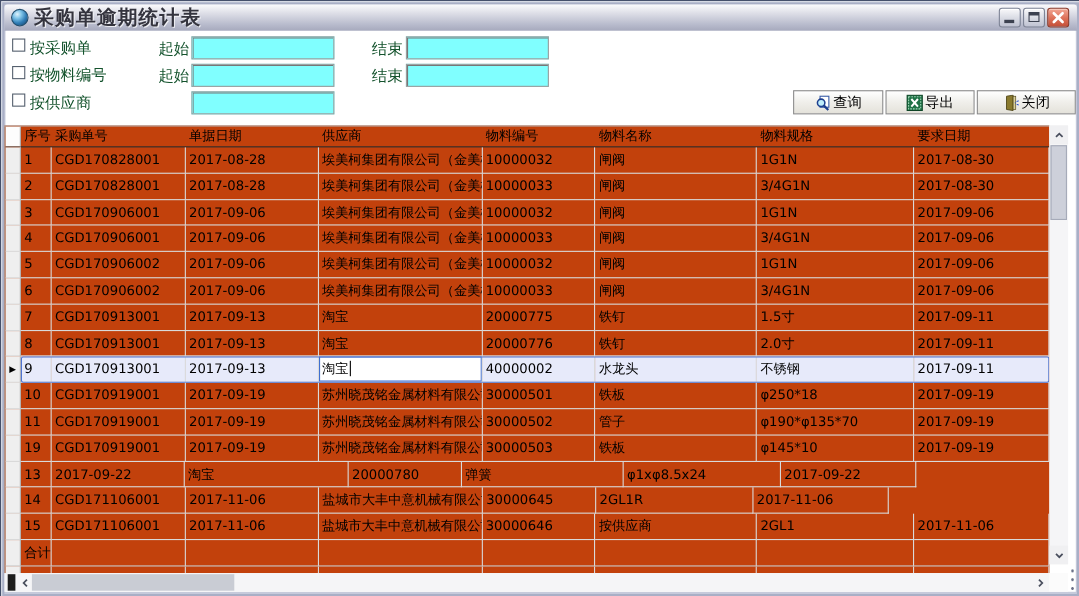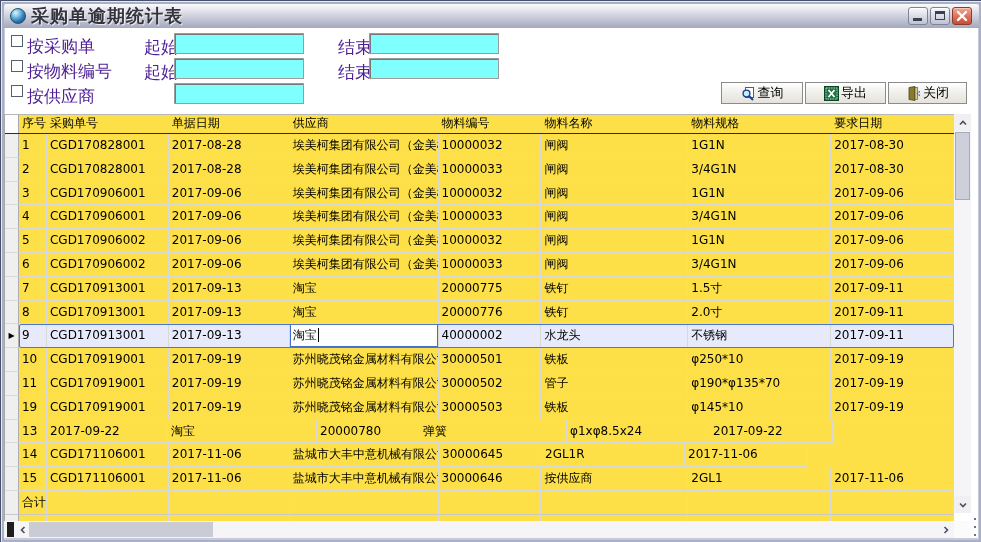--- a/index.html
+++ b/index.html
@@ -17,31 +17,31 @@
   .winbtns{position:absolute;right:7px;top:3px;display:flex;gap:2px;}
   .wbtn{width:20px;height:18px;border-radius:3px;border:1px solid #7e8496;box-sizing:border-box;
         background:linear-gradient(180deg,#f9f9fb 0%,#d8dae3 55%,#bfc2d2 100%);
         box-shadow:inset 0 1px 0 #fff;position:relative;cursor:default;}
   .wbtn.close{background:linear-gradient(180deg,#f2a795 0%,#dd6f57 55%,#c34f39 100%);
               border-color:#8d3a2a;box-shadow:inset 0 1px 0 #f7c6b8;}
   .glyph-min{position:absolute;left:4px;bottom:3px;width:9px;height:3px;background:#3c4150;}
   .glyph-max{position:absolute;left:4px;top:3px;width:10px;height:9px;border:1px solid #3c4150;border-top-width:3px;box-sizing:border-box;}
   
   .content-bg{position:absolute;left:4px;top:27px;width:973px;height:510px;background:#ffffff;}
-  .filter-label{position:absolute;font-size:17px;color:#4c1d95;}
+  .filter-label{position:absolute;font-size:14px;color:#14532d;}
   .checkbox{position:absolute;width:12px;height:12px;background:#fff;border:1px solid #55606e;box-sizing:border-box;}
   .cyan-input{position:absolute;width:130px;height:21px;background:#80ffff;border:1px solid #9c9c9c;
               box-shadow:inset 1px 1px 0 #777;box-sizing:border-box;font-size:12px;padding:0 3px;outline:none;}
   
   .tbtn{position:absolute;height:22px;border:1px solid #8b8b8b;box-sizing:border-box;
         background:linear-gradient(180deg,#ffffff 0%,#f1f0ec 45%,#e4e2da 100%);
         display:flex;align-items:center;justify-content:center;font-size:13px;color:#000;gap:2px;cursor:default;}
   .tbtn svg{display:block;}
   
-  .grid{position:absolute;left:3px;top:113px;width:950px;height:407px;background:#fde047;
+  .grid{position:absolute;left:3px;top:113px;width:950px;height:407px;background:#c2410c;
         border-top:1px solid #b7b7b7;border-left:1px solid #a7a7a7;box-sizing:border-box;overflow:hidden;
         font-size:12px;color:#000;}
   .grid-header{display:flex;height:18px;border-bottom:1px solid #2c2c2c;}
   .hcell{line-height:17px;padding-left:3px;white-space:nowrap;overflow:hidden;box-sizing:border-box;}
   .hcell.col-m{border-right:1px solid #a9a9a9;background:#fdfdfd;}
   .grid-row{display:flex;height:23.8px;position:relative;}
   .cell{border-right:1px solid #d9d9d9;border-bottom:1px solid #d9d9d9;box-sizing:border-box;
         line-height:23px;padding-left:3px;white-space:nowrap;overflow:hidden;}
   .col-m{width:14px;padding-left:0;}
   .cell.col-m{background:#efefef;border-right:1px solid #aeaeae;text-align:center;font-size:8px;line-height:24px;color:#000;}
@@ -124,21 +124,21 @@
     <span>查询</span>
   </div>
   <div class="tbtn" style="left:804px;top:81px;width:81px;">
     <svg width="15" height="15" viewBox="0 0 15 15">
       <rect x="0.5" y="0.5" width="14" height="14" fill="#1e7145" stroke="#0e4426"></rect>
       <rect x="2" y="2" width="11" height="11" fill="none" stroke="#9fd4b5" stroke-width="1" stroke-dasharray="1.5,1"></rect>
       <path d="M4.5 4 L10.5 11 M10.5 4 L4.5 11" stroke="#ffffff" stroke-width="1.8"></path>
     </svg>
     <span>导出</span>
   </div>
-  <div class="tbtn" style="left:887px;top:81px;width:79px;">
+  <div class="tbtn" style="left:887px;top:81px;width:90px;">
     <svg width="15" height="15" viewBox="0 0 15 15">
       <path d="M3 1.5 L9 0.5 L9 14.5 L3 13.5 Z" fill="#8a7a2e" stroke="#4f4517" stroke-width="0.8"></path>
       <rect x="9" y="1.5" width="2.4" height="12" fill="#d9cf9a" stroke="#4f4517" stroke-width="0.6"></rect>
       <path d="M14 7.5 L10.5 4.8 L10.5 6.5 L13 6.5 L13 8.5 L10.5 8.5 L10.5 10.2 Z" fill="#2a4fd0" transform="rotate(180 12.2 7.5)"></path>
     </svg>
     <span>关闭</span>
   </div>
 
   <div class="grid">
     <div class="grid-header">
@@ -254,21 +254,21 @@
           <div class="sel-outline"></div>
         </div>
         <div class="grid-row">
           <div class="cell col-m"></div>
           <div class="cell col-seq">10</div>
           <div class="cell col-order">CGD170919001</div>
           <div class="cell col-date">2017-09-19</div>
           <div class="cell col-sup">苏州晓茂铭金属材料有限公司</div>
           <div class="cell col-mno">30000501</div>
           <div class="cell col-mname">铁板</div>
-          <div class="cell col-spec">φ250*10</div>
+          <div class="cell col-spec">φ250*18</div>
           <div class="cell col-req">2017-09-19</div>
         </div>
         <div class="grid-row">
           <div class="cell col-m"></div>
           <div class="cell col-seq">11</div>
           <div class="cell col-order">CGD170919001</div>
           <div class="cell col-date">2017-09-19</div>
           <div class="cell col-sup">苏州晓茂铭金属材料有限公司</div>
           <div class="cell col-mno">30000502</div>
           <div class="cell col-mname">管子</div>

